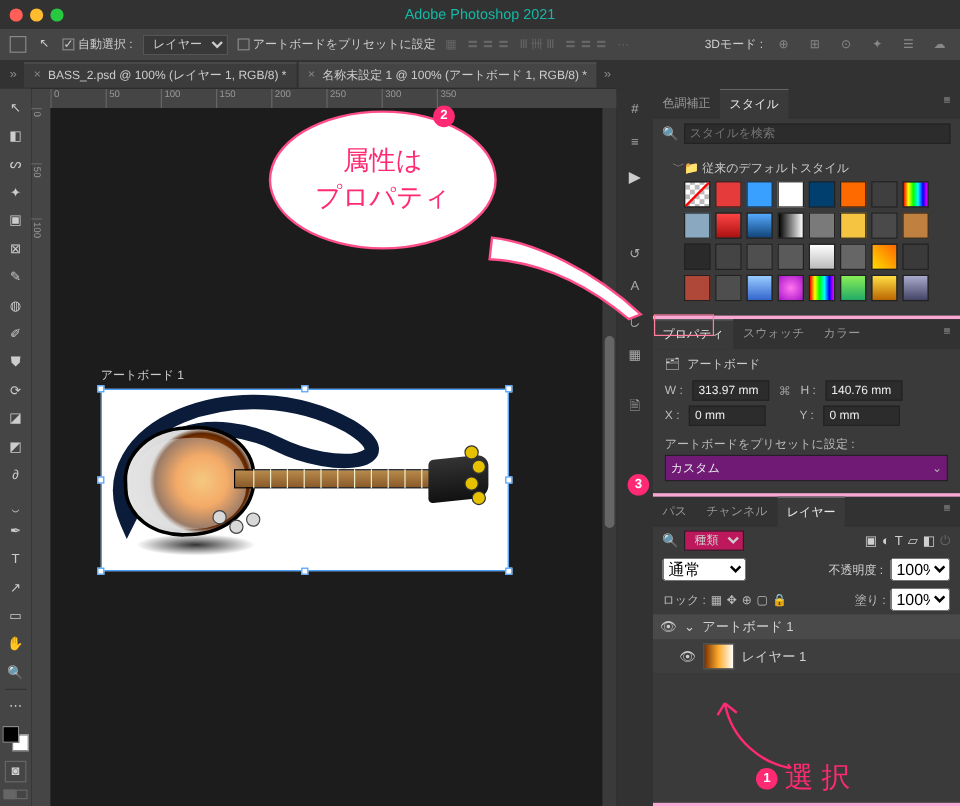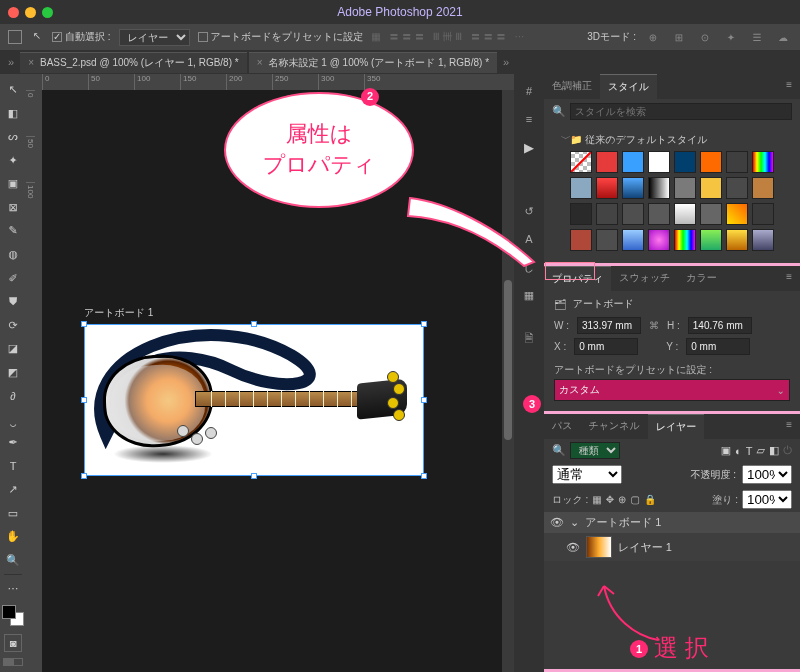--- a/index.html
+++ b/index.html
@@ -1,21 +1,21 @@
 <!DOCTYPE html>
 <html><head>
 <meta charset="utf-8">
 <style>
   * { box-sizing: border-box; margin: 0; padding: 0; font-family: -apple-system, "Helvetica Neue", sans-serif; }
   body { width: 800px; height: 672px; background: #323232; color: #d0d0d0; font-size: 11px; overflow: hidden; position: relative; }
   .titlebar { height: 24px; background: #323232; display: flex; align-items: center; padding: 0 8px; position: relative; }
   .traffic { display: flex; gap: 6px; }
   .traffic span { width: 11px; height: 11px; border-radius: 50%; }
   .tl-close { background: #ff5f57; } .tl-min { background: #febc2e; } .tl-max { background: #28c840; }
-  .titlebar-title { position: absolute; left: 0; right: 0; text-align: center; font-size: 12px; color: #c4b5fd; }
+  .titlebar-title { position: absolute; left: 0; right: 0; text-align: center; font-size: 12px; color: #14b8a6; }
   .optbar { height: 26px; background: #454545; display: flex; align-items: center; padding: 0 8px; gap: 8px; font-size: 10px; color: #ccc; }
   .optbar .home-ico { width: 14px; height: 14px; border: 1px solid #888; position: relative; }
   .optbar .cb { width: 10px; height: 10px; border: 1px solid #888; display: inline-block; vertical-align: middle; margin-right: 3px; }
   .optbar .cb.on::after { content: "✓"; position: relative; top: -2px; left: 0; color: #ccc; }
   .optbar select { background: #383838; color: #ccc; border: 1px solid #555; font-size: 10px; padding: 1px 4px; }
   .optbar .spacer { flex: 1; }
   .optbar .ricon { width: 18px; height: 18px; display: flex; align-items: center; justify-content: center; color: #888; }
   .tabsrow { height: 24px; background: #323232; display: flex; align-items: center; padding: 0 4px; gap: 2px; }
   .ftab { background: #3c3c3c; padding: 3px 8px; font-size: 10px; color: #ccc; display: flex; align-items: center; gap: 6px; border-top: 1px solid #555; }
   .ftab .x { color: #888; }
@@ -71,26 +71,26 @@
   .folder { font-size: 10px; color: #ccc; margin: 3px 0 3px 6px; }
   .folder::before { content: "〉"; display: inline-block; width: 10px; color: #999; }
   .folder.open::before { transform: rotate(90deg); }
   .swgrid { display: grid; grid-template-columns: repeat(8,22px); gap: 4px; margin: 4px 0 4px 16px; }
   .sw { width: 22px; height: 22px; border: 1px solid #222; }
   .prop-content { padding: 6px 10px 10px; font-size: 10px; color: #ccc; }
   .prop-row { display: flex; gap: 8px; align-items: center; margin: 4px 0; }
   .prop-row label { color: #bbb; }
   .prop-row input { width: 64px; background: #2c2c2c; border: 1px solid #222; color: #eee; font-size: 10px; padding: 2px 4px; }
   .link { color: #999; }
-  .ddown { width: 100%; background: #be185d; border: 1px solid #222; color: #eee; font-size: 10px; padding: 3px 4px; display: flex; justify-content: space-between; align-items: center; margin-top: 2px; }
+  .ddown { width: 100%; background: #701a75; border: 1px solid #222; color: #eee; font-size: 10px; padding: 3px 4px; display: flex; justify-content: space-between; align-items: center; margin-top: 2px; }
   .ddown::after { content: "⌄"; color: #aaa; }
   .bg-box { border: 1.5px solid #ff7d9e; padding: 4px 6px 6px; margin-top: 6px; position: relative; }
   .bg-box .sq { width: 12px; height: 12px; background: #fff; border: 1px solid #222; display: inline-block; vertical-align: middle; margin-right: 6px; }
   .layers-toolbar { display: flex; align-items: center; gap: 4px; padding: 3px 8px; }
-  .layers-toolbar .sel { background: #14532d; border: 1px solid #222; color: #ccc; font-size: 10px; padding: 1px 4px; }
+  .layers-toolbar .sel { background: #be185d; border: 1px solid #222; color: #ccc; font-size: 10px; padding: 1px 4px; }
   .layers-toolbar .spacer { flex: 1; }
   .layers-blend { display: flex; align-items: center; gap: 6px; padding: 3px 8px; font-size: 10px; }
   .layers-lock { display: flex; align-items: center; gap: 4px; padding: 3px 8px; font-size: 10px; color: #bbb; }
   .layer { display: flex; align-items: center; gap: 6px; padding: 3px 6px; background: #3e3e3e; }
   .layer.sel { background: #4a4a4a; }
   .layer .eye { width: 14px; color: #ccc; }
   .layer .thumb { width: 26px; height: 22px; background: #222; border: 1px solid #555; }
   .layer .thumb.guitar-th { background: linear-gradient(90deg,#7a3000,#ffae30,#fff); }
   
   .bubble { position: absolute; left: 224px; top: 92px; width: 190px; height: 116px; background: #fff; border: 2px solid #ff4d88; border-radius: 50%; display: flex; align-items: center; justify-content: center; text-align: center; color: #ff2a73; font-size: 22px; line-height: 1.4; font-weight: 500; z-index: 30; }

